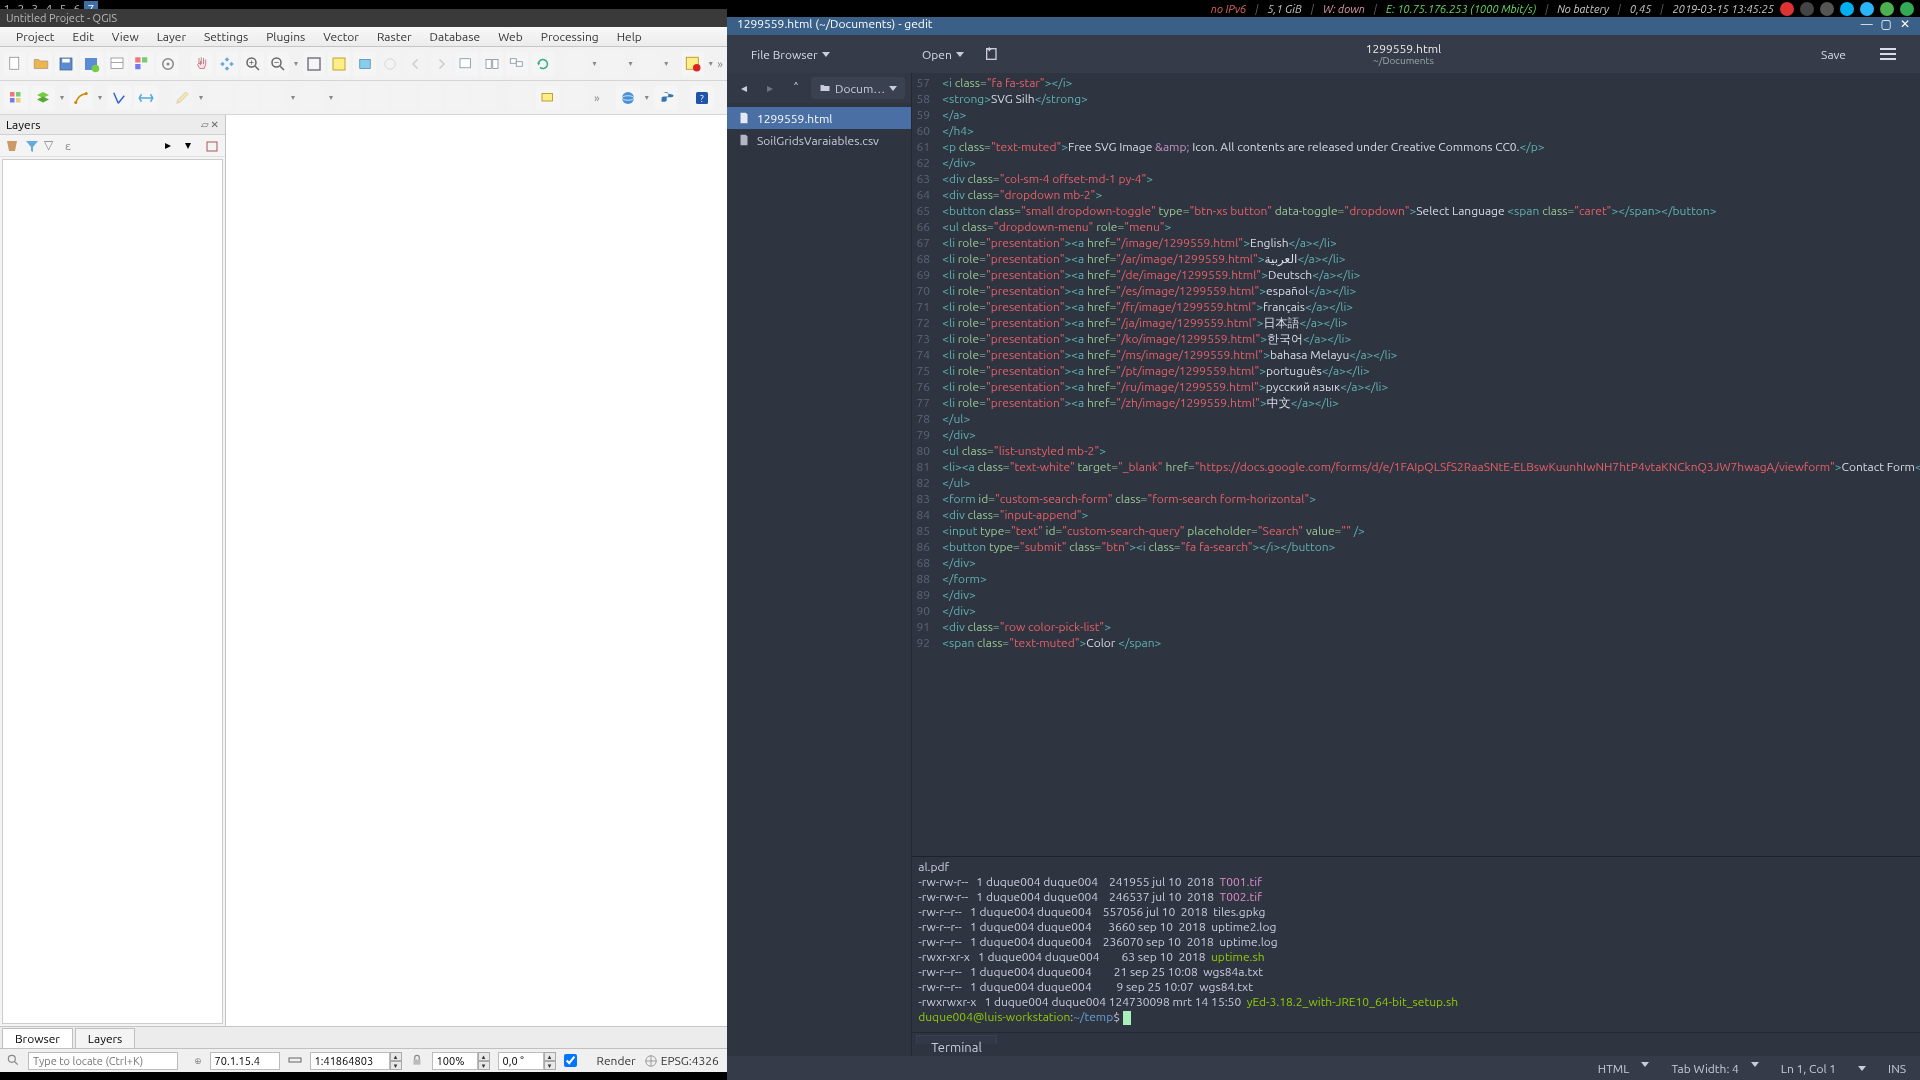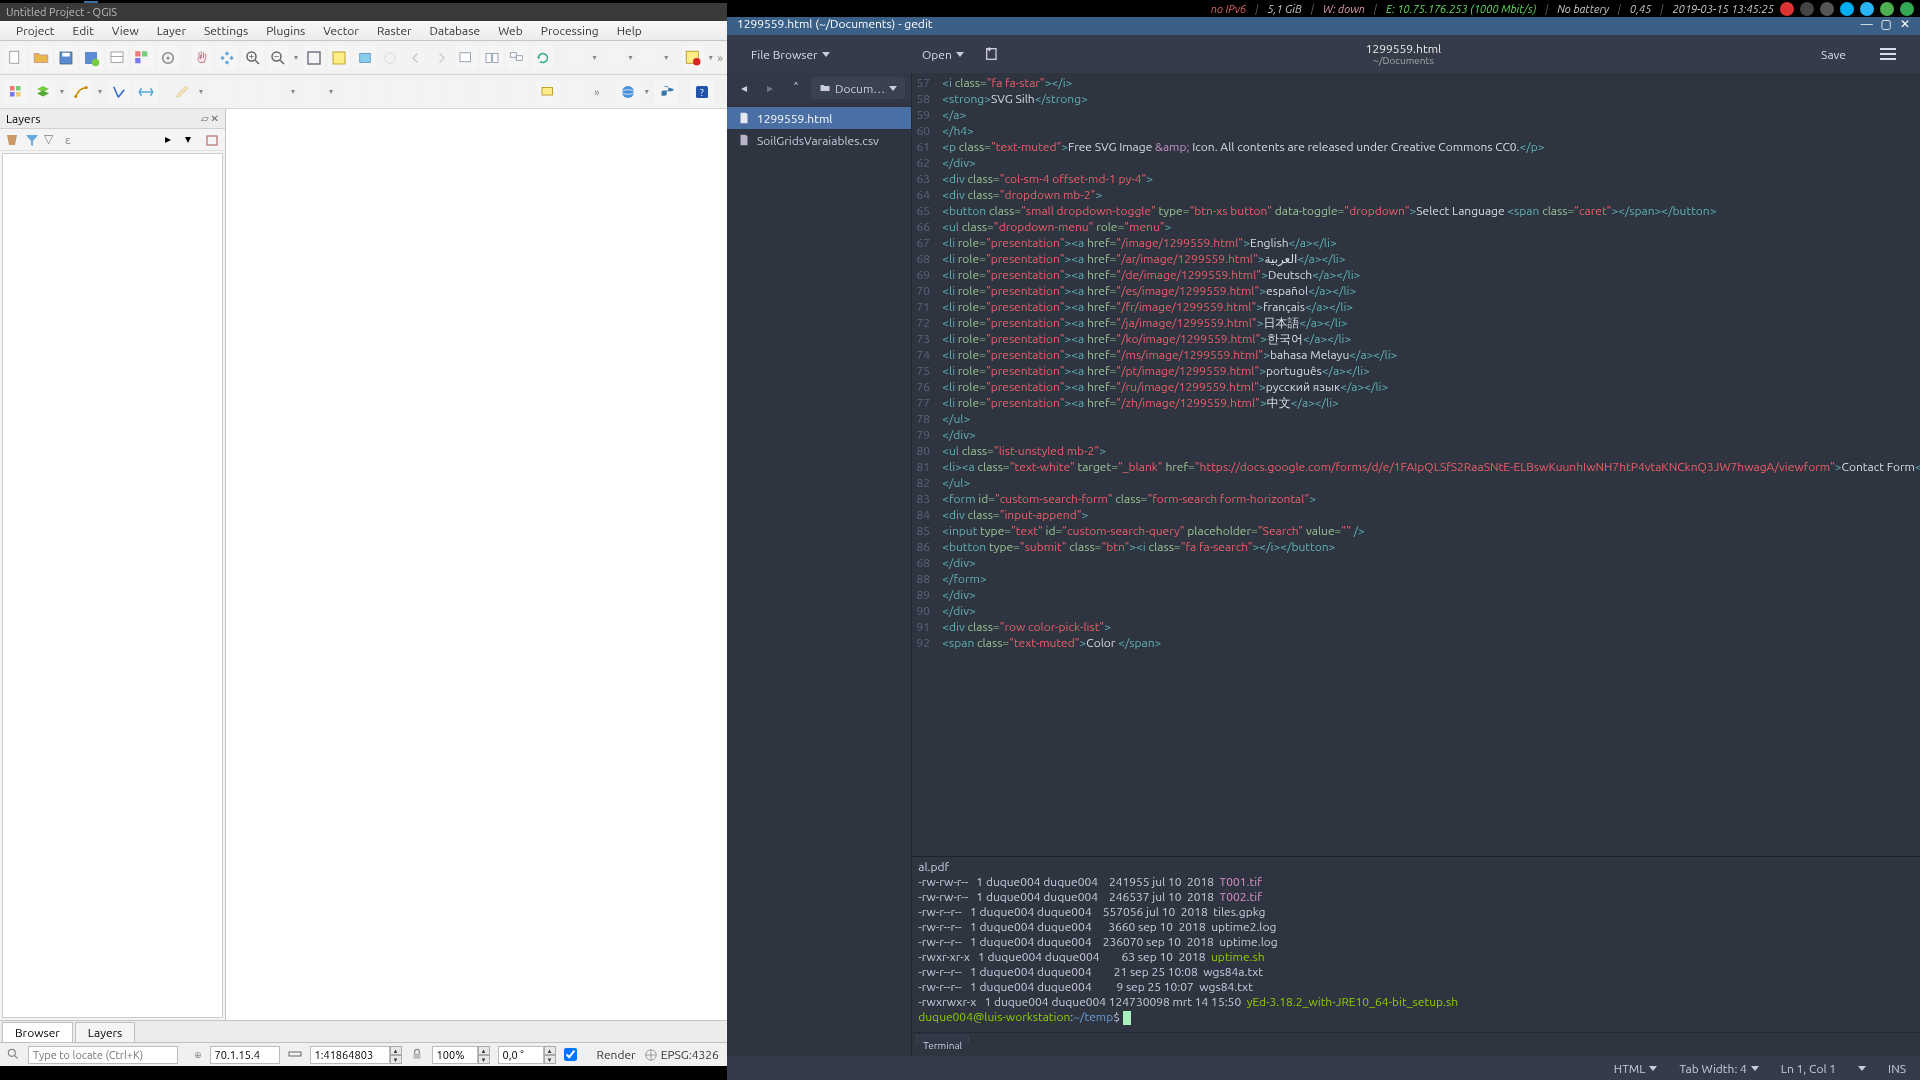--- a/index.html
+++ b/index.html
@@ -10,21 +10,21 @@
 .ws-list { display:flex; }
 .ws { width:14px; height:15px; text-align:center; line-height:15px; color:#bbb; cursor:pointer;}
 .ws.active { background:#3d6ea5; color:#fff; }
 .panel-right { margin-left:auto; display:flex; align-items:center; gap:6px; padding-right:6px;font-style:italic;}
 .panel-right span { font-size:11px; }
 .red{color:#d66;} .orange{color:#d9a;} .green{color:#6d6;text-align:right;}
 .sep{color:#666;padding:0 3px;}
 .tray-ico{width:14px;height:14px;border-radius:7px;display:inline-block;}
 
 
-.qgis { position:absolute; top:3px; left:0; width:727px; height:1063px; background:#f0f0f0; display:flex; flex-direction:column;}
+.qgis { position:absolute; top:9px; left:0; width:727px; height:1063px; background:#f0f0f0; display:flex; flex-direction:column;}
 .qgis-title { height:18px; background:#3a3a3a; color:#bbb; font-size:11px; line-height:18px; padding-left:6px;}
 .qgis-menu { height:20px; background:linear-gradient(#f8f8f8,#ececec); border-bottom:1px solid #c5c5c5; display:flex; align-items:center; padding:0 8px; gap:2px;}
 .qgis-menu span { padding:2px 8px; color:#333; cursor:pointer;}
 .qgis-tb { height:34px; background:#f2f2f2; border-bottom:1px solid #d5d5d5; display:flex; align-items:center; padding:0 4px; gap:3px;}
 .tb-btn { width:24px; height:24px; background:#f5f5f5; border:1px solid transparent; border-radius:2px; display:flex;align-items:center;justify-content:center; cursor:pointer;}
 .tb-btn svg{width:18px;height:18px;}
 .tb-sep{width:6px;}
 .tb-drop{width:8px;height:24px;display:flex;align-items:center;justify-content:center;color:#888;font-size:8px;}
 .qgis-body { flex:1; display:flex; background:#fff;}
 .layers-panel { width:226px; background:#f4f4f4; border-right:1px solid #c5c5c5; display:flex; flex-direction:column;}
@@ -68,23 +68,23 @@
 .code-area{flex:1;overflow:hidden;background:#2e3440;display:flex;font-family:"DejaVu Sans Mono",monospace;font-size:12px;line-height:16px}
 .gutter{width:26px;text-align:center;color:#5b6578;padding:2px 4px 0 0;user-select:none}
 .code{flex:1;padding:2px 0 0 4px;white-space:pre;color:#d8dee9}
 .c-tag{color:#5fb3b3} .c-attr{color:#99c794} .c-str{color:#ec5f67} .c-ent{color:#c594c5}
 .terminal{height:176px;background:#2e3440;border-top:1px solid #1e222b;font-family:"DejaVu Sans Mono",monospace;font-size:12px;line-height:15px;color:#ccd;padding:2px 6px;position:relative}
 .tline{white-space:pre}
 .t-pink{color:#e08ecb} .t-grn{color:#8fce00}
 .prompt{color:#8fce00}.path{color:#6aa0d8}
 .cur{display:inline-block;width:8px;height:14px;background:#aeb;vertical-align:middle}
 .tab-bar{height:24px;background:#2e3440;display:flex;border-top:1px solid #232833}
-.tab{padding:4px 6px;color:#ccd;border:1px solid #3a4150;border-bottom:none;margin:2px 0 16px 4px;background:#323846;cursor:pointer;font-size:10px}
+.tab{padding:4px 14px;color:#ccd;border:1px solid #3a4150;border-bottom:none;margin:2px 0 16px 4px;background:#323846;cursor:pointer;font-size:13px}
 .ged-status{height:24px;background:#353b49;color:#c8ced9;display:flex;align-items:center;justify-content:flex-end;gap:22px;padding:0 14px;font-size:11px}
-.gs-item{display:flex;align-items:center;gap:4px;cursor:pointer}
+.gs-item{display:flex;align-items:flex-start;gap:12px;cursor:pointer}
 .tri { width:0;height:0;border-left:4px solid transparent;border-right:4px solid transparent;border-top:5px solid #c8ced9;}
 </style>
 </head>
 <body>
 
 <div class="toppanel">
   <div class="ws-list" id="ws-list">
       <div class="ws">1</div>
       <div class="ws">2</div>
       <div class="ws">3</div>

